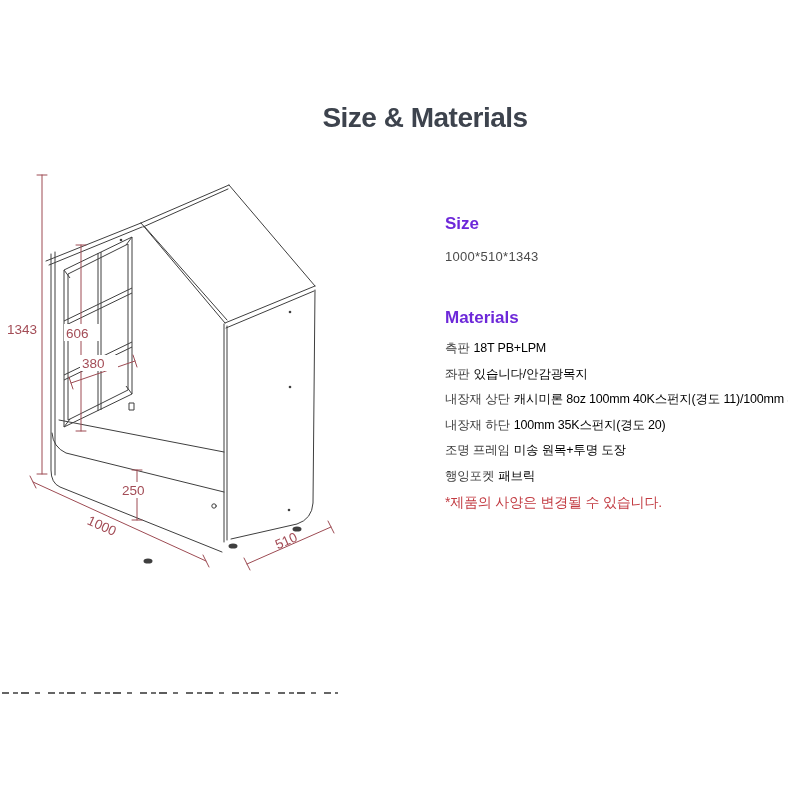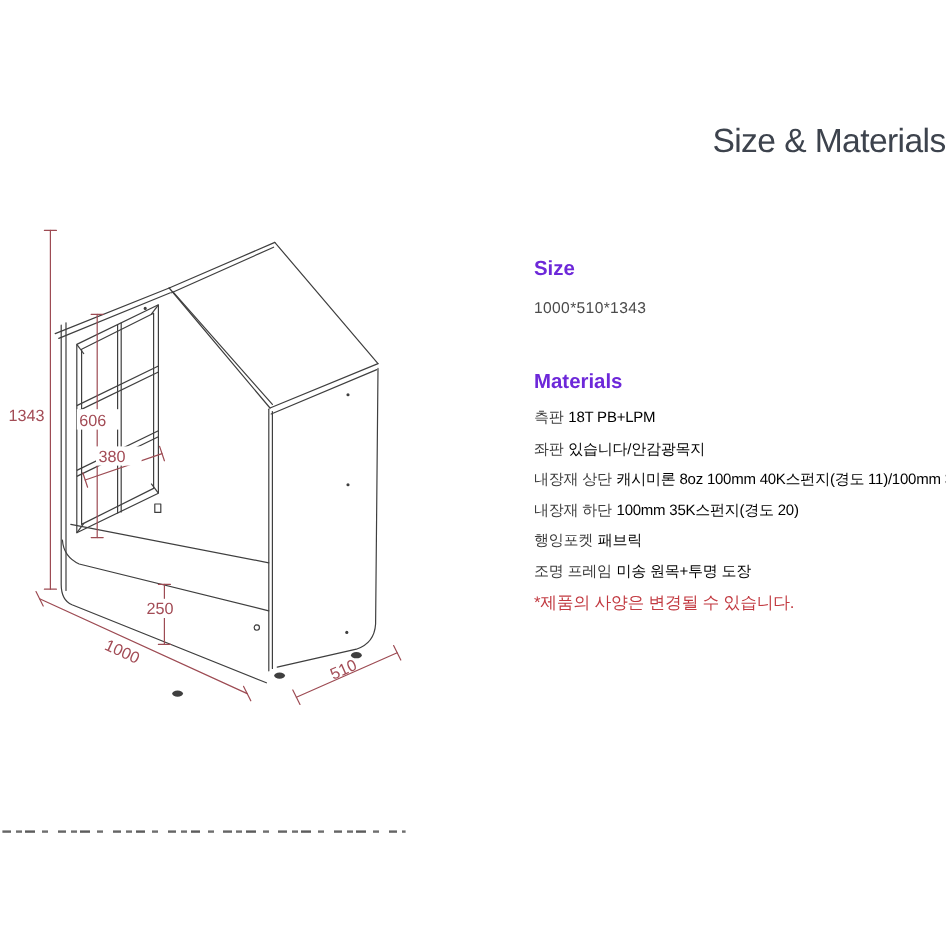--- a/index.html
+++ b/index.html
@@ -1,25 +1,25 @@
 <!DOCTYPE html>
 <html><head>
 <meta charset="utf-8">
 <style>
   html,body{margin:0;padding:0;}
   body{
     width:788px;height:788px;position:relative;background:#ffffff;
     font-family:"Liberation Sans","DejaVu Sans",sans-serif;overflow:hidden;
   }
   .page-title{
-    position:absolute;top:102px;left:0;width:788px;text-align:right;
+    position:absolute;top:102px;left:0;width:788px;text-align:center;
     padding-left:62px;box-sizing:border-box;
-    font-size:28px;font-weight:400;letter-spacing:-0.5px;color:#3d434d;
+    font-size:28px;font-weight:700;letter-spacing:-0.5px;color:#3d434d;
   }
-  .drawing-wrap{position:absolute;left:0px;top:172px;width:410px;height:440px;}
+  .drawing-wrap{position:absolute;left:0px;top:155px;width:410px;height:440px;}
   .spec-col{position:absolute;left:445px;top:214px;width:340px;}
   .spec-heading{font-size:17px;font-weight:700;color:#6d28d9;letter-spacing:0;}
   .size-value{margin-top:15px;font-size:13px;color:#4b4b4b;letter-spacing:0.3px;}
   .materials-heading{margin-top:44px;}
   .mat-list{margin-top:13px;}
   .mat-row{white-space:nowrap;font-size:12.5px;line-height:14px;margin-bottom:11.5px;letter-spacing:-0.2px;}
   .mat-label{font-weight:400;color:#3c3c3c;margin-right:4px;}
   .mat-value{font-weight:400;color:#000000;}
   .spec-note{margin-top:3px;font-size:14px;color:#c23a41;letter-spacing:-0.2px;}
   .clipped-text-strip{
@@ -155,22 +155,22 @@
     <div class="mat-row">
       <span class="mat-label">좌판</span><span class="mat-value">있습니다/안감광목지</span>
     </div>
     <div class="mat-row">
       <span class="mat-label">내장재 상단</span><span class="mat-value">캐시미론 8oz 100mm 40K스펀지(경도 11)/100mm 35K스펀지(경도 19)</span>
     </div>
     <div class="mat-row">
       <span class="mat-label">내장재 하단</span><span class="mat-value">100mm 35K스펀지(경도 20)</span>
     </div>
     <div class="mat-row">
-      <span class="mat-label">행잉포켓</span><span class="mat-value">패브릭</span>
+      <span class="mat-label">조명 프레임</span><span class="mat-value">미송 원목+투명 도장</span>
     </div>
     <div class="mat-row">
-      <span class="mat-label">조명 프레임</span><span class="mat-value">미송 원목+투명 도장</span>
+      <span class="mat-label">행잉포켓</span><span class="mat-value">패브릭</span>
     </div>
   </div>
   <div class="spec-note">*제품의 사양은 변경될 수 있습니다.</div>
 </div>
 
 <div class="clipped-text-strip"></div>
 
 </body></html>

